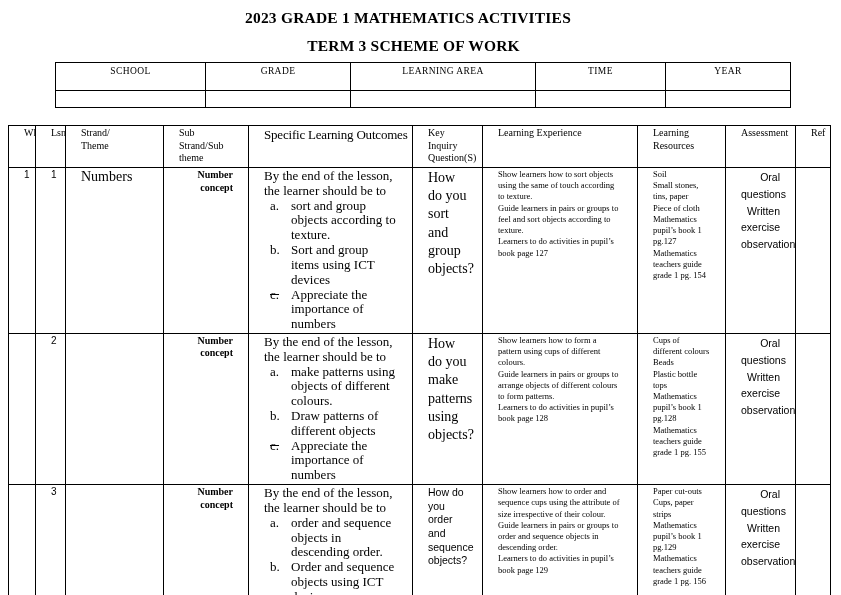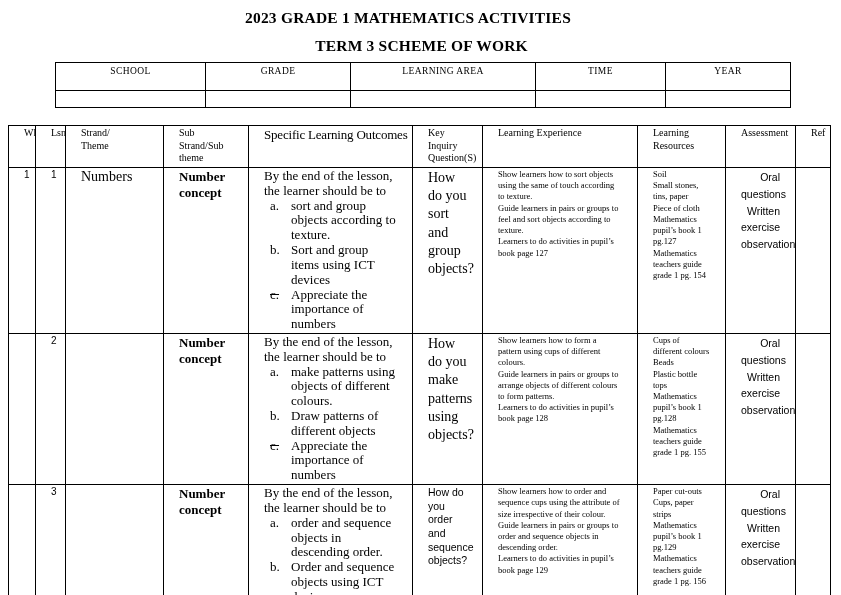--- a/index.html
+++ b/index.html
@@ -6,21 +6,21 @@
   body{
     width:841px;height:595px;background:#ffffff;position:relative;
     font-family:"Liberation Serif",serif;color:#000;
     -webkit-font-smoothing:antialiased;
   }
   .title{
     position:absolute;top:9px;left:0;width:752px;text-align:center;
     font-weight:bold;font-size:15.5px;letter-spacing:.2px;margin-left:32px;
   }
   .subtitle{
-    position:absolute;top:37px;left:16px;width:811px;text-align:center;
+    position:absolute;top:37px;left:8px;width:811px;text-align:center;
     font-weight:bold;font-size:15.5px;letter-spacing:.2px;
   }
 
   
   .info-table{
     position:absolute;top:62px;left:55px;width:735px;
     border-collapse:collapse;table-layout:fixed;
   }
   .info-table th,.info-table td{
     border:1.5px solid #000;padding:0;
@@ -40,21 +40,21 @@
     border:1px solid #000;vertical-align:top;padding:1px 15px;
     overflow:hidden;
   }
   .main-table th{
     font-weight:normal;text-align:left;font-size:10px;line-height:1.25;
     white-space:pre-line;
   }
   th.mh-outcomes{font-size:13px;letter-spacing:-.2px;white-space:nowrap;}
   .c-num{font-family:"Liberation Sans",sans-serif;font-size:10px;}
   .c-strand{font-weight:normal;font-size:14px;}
-  .c-sub{font-weight:bold;font-size:13px;white-space:pre-line;line-height:1.25;}
+  .c-sub{font-weight:bold;font-size:10px;white-space:pre-line;line-height:1.25;text-align:right;}
   .c-out{font-size:13px;line-height:1.14;padding-left:5px;}
   .out-item{display:flex;margin-left:6px;}
   .out-marker{width:21px;flex:none;}
   .struck{text-decoration:line-through;}
   .c-kiq{font-size:14px;line-height:1.3;}
   .c-kiq.kiq-sans{font-family:"Liberation Sans",sans-serif;font-size:10.5px;line-height:1.3;margin-top:20px;}
   .c-exp{font-size:8.5px;line-height:1.32;}
   .c-exp .exp-p{margin:0;}
   .c-res{font-size:8.5px;line-height:1.32;}
   .c-res .res-line{margin:0;}

